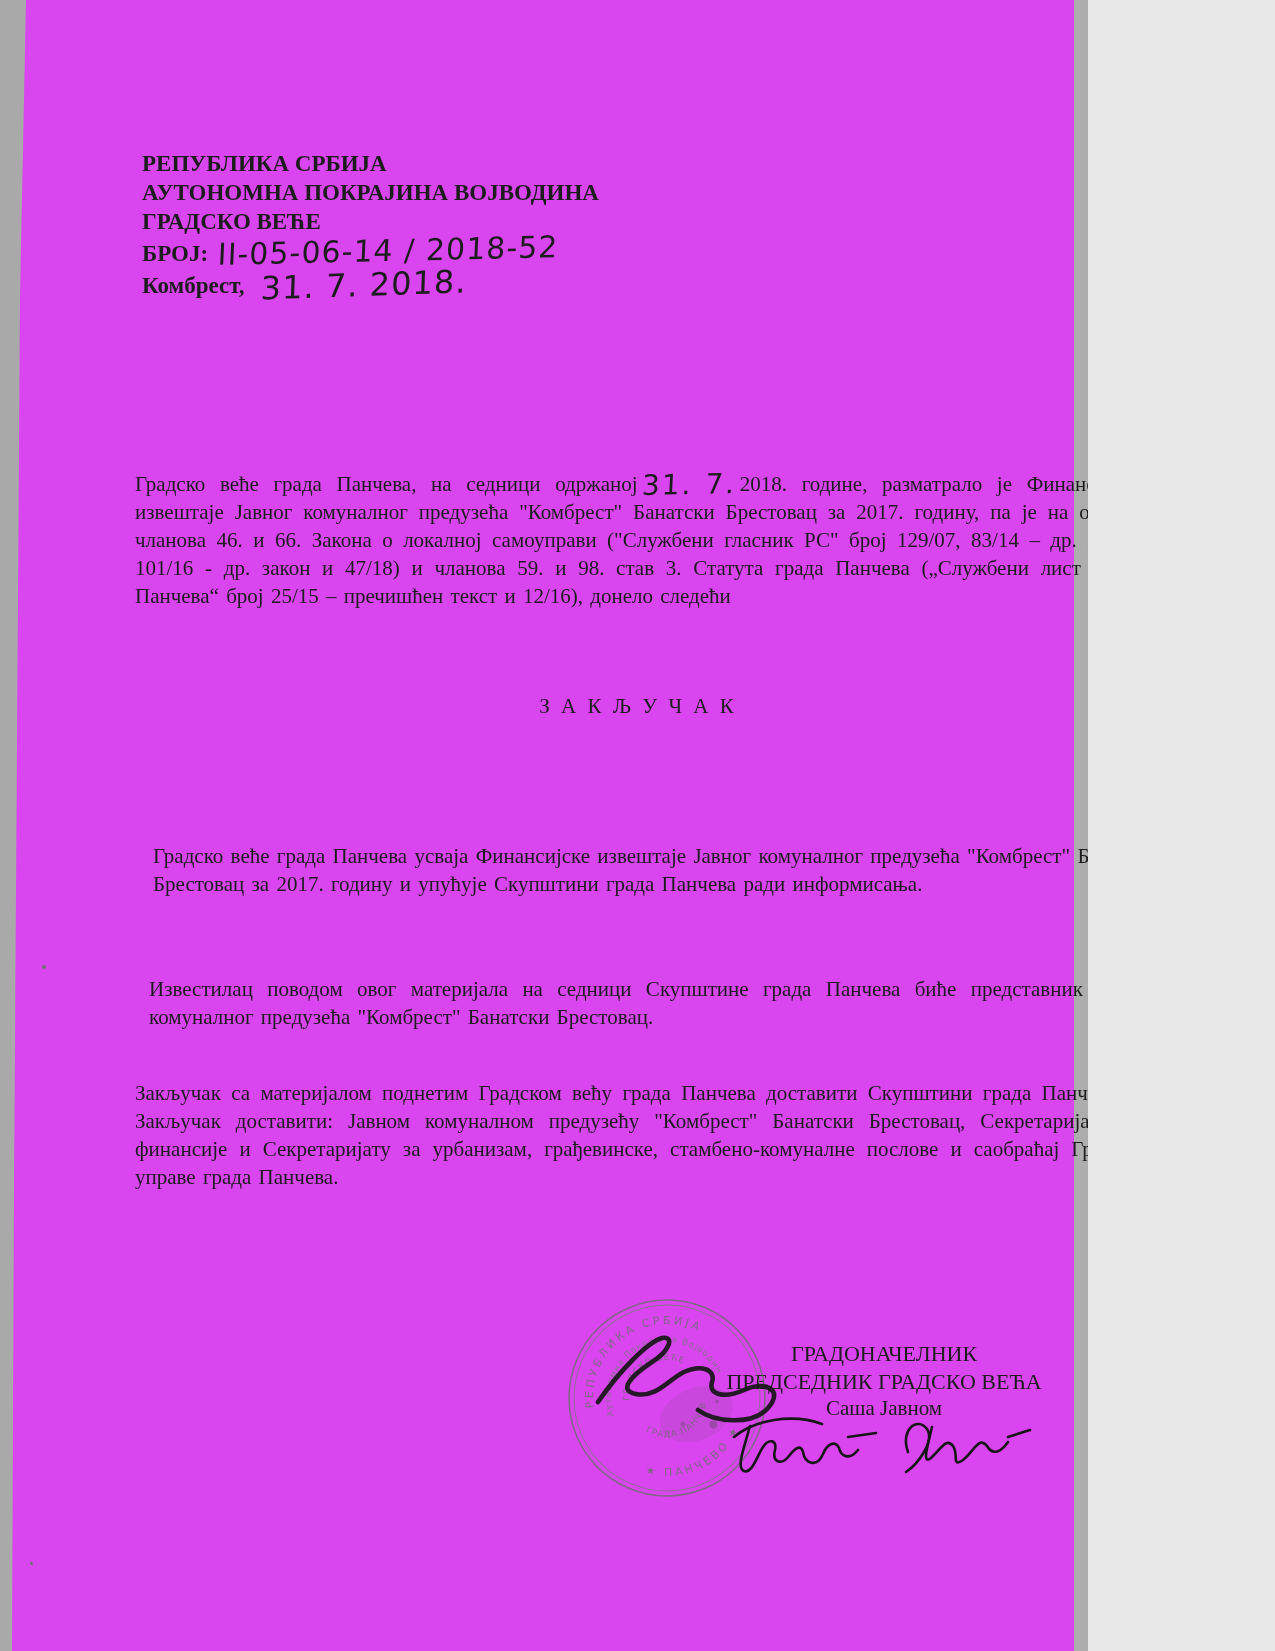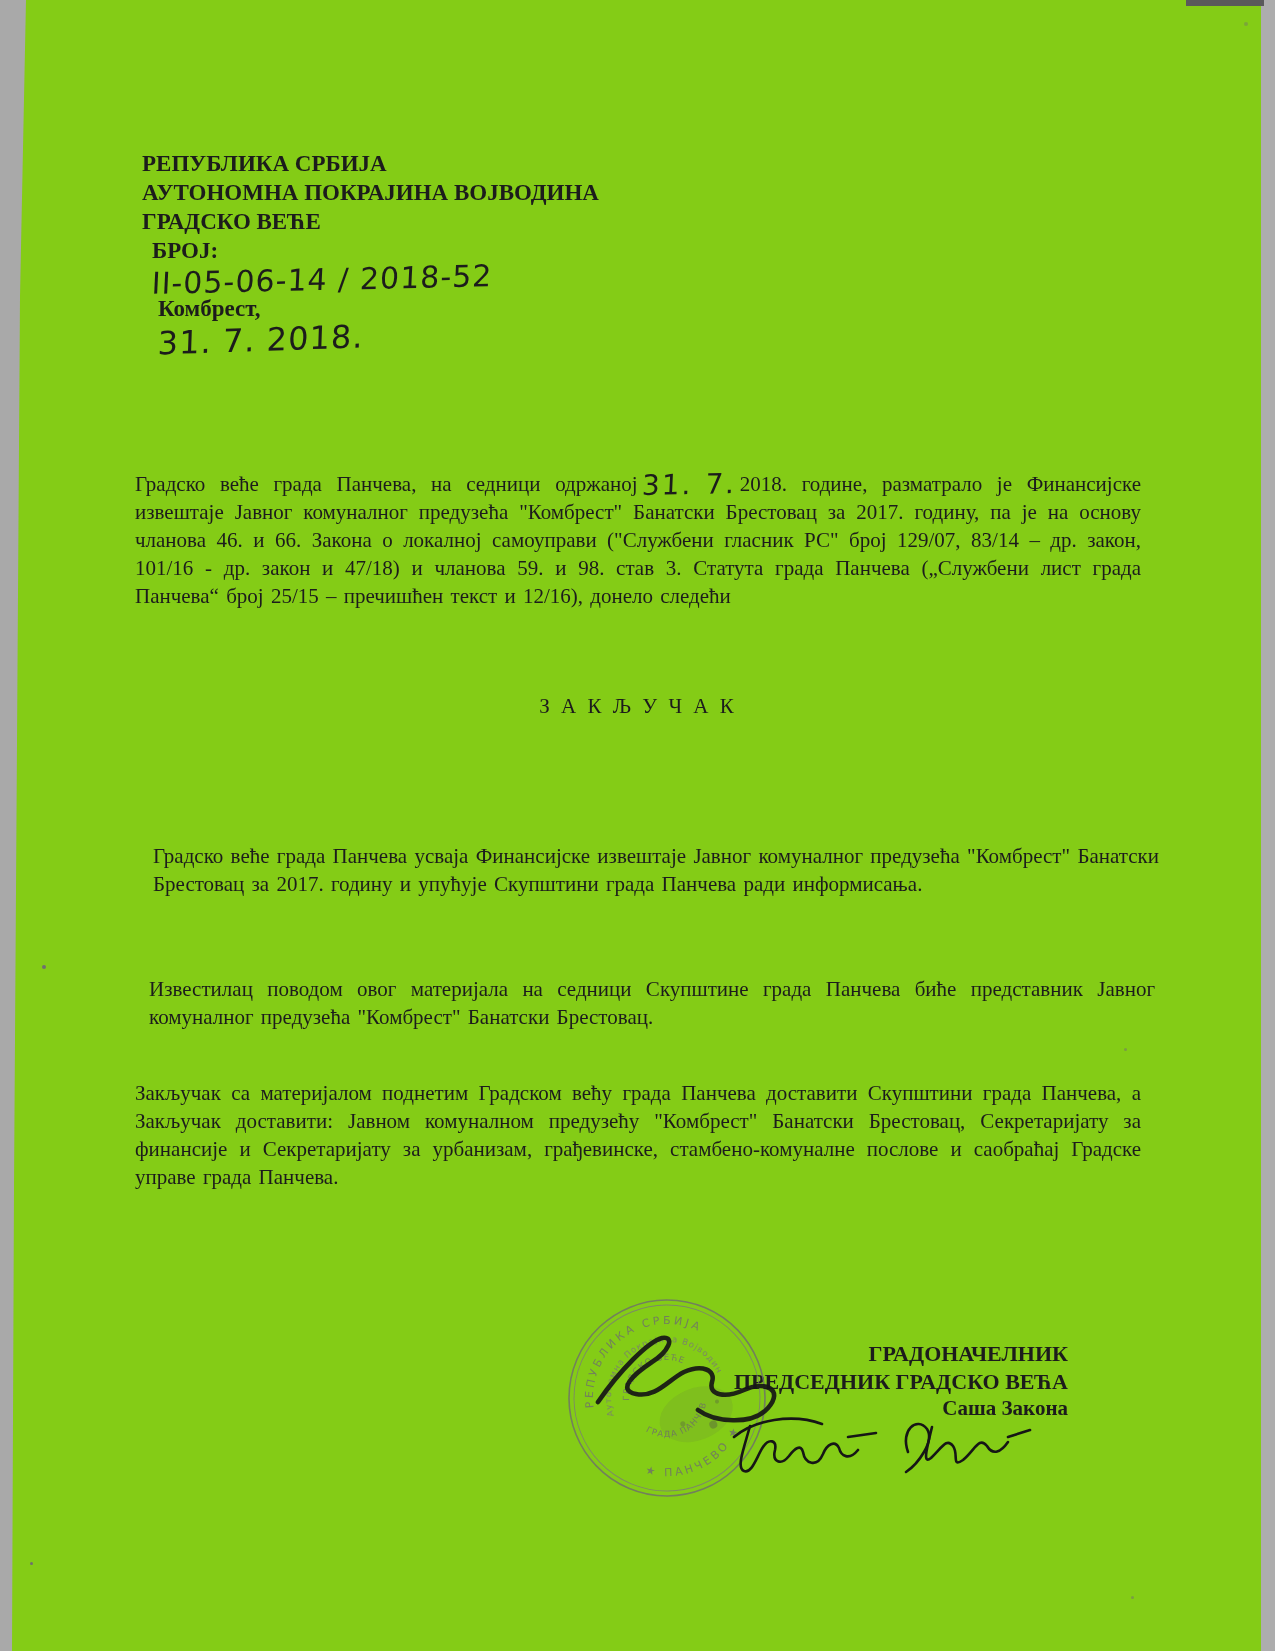--- a/index.html
+++ b/index.html
@@ -1,19 +1,19 @@
 <!DOCTYPE html>
 <html lang="sr"><head>
 <meta charset="utf-8">
 <style>
   html,body{margin:0;padding:0;background:#e8e8e8;}
   .page{
     position:relative;
-    width:1275px;height:1651px;
-    background:#84cc16;
+    width:1088px;height:1651px;
+    background:#d946ef;
     overflow:hidden;
     font-family:"Liberation Serif", serif;
     color:#1c1c1c;
   }
   
   .scan-edge-left{
     position:absolute;left:0;top:0;bottom:0;width:26px;
     background:#a9a9a9;
     clip-path:polygon(0 0,26px 0,20px 18%,17px 45%,14px 72%,12px 100%,0 100%);
   }
@@ -25,21 +25,21 @@
     position:absolute;left:1186px;top:0;width:78px;height:6px;background:#5a5a5a;
   }
   .speck{position:absolute;background:#6f6f6f;border-radius:50%;}
 
   
   .letterhead{
     position:absolute;left:142px;top:149px;
     font-weight:bold;font-size:23px;line-height:29px;
     white-space:nowrap;
   }
-  .lh-row{display:flex;align-items:baseline;flex-direction:column;}
+  .lh-row{display:flex;align-items:baseline;}
   .hand{
     font-family:"DejaVu Sans", sans-serif;
     font-weight:400;
     display:inline-block;
     transform:skewX(-4deg) rotate(-1.3deg);
     letter-spacing:1px;
   }
   .hand-number{font-size:30px;margin-left:10px;}
   .hand-date{font-size:32px;margin-left:16px;transform:skewX(-4deg) rotate(-2deg) translateY(3px);}
 
@@ -58,21 +58,21 @@
     letter-spacing:2px;margin:0 4px;
   }
   .conclusion{
     position:absolute;left:135px;top:694px;width:1006px;
     text-align:center;font-weight:normal;font-size:21px;letter-spacing:3px;
   }
 
   
   .sig-block{
     position:absolute;left:700px;top:1340px;width:368px;
-    text-align:right;font-weight:bold;line-height:27.5px;
+    text-align:center;font-weight:normal;line-height:27.5px;
   }
   .sig-title{font-size:22px;}
   .sig-name{font-size:21px;}
 
   .ink-layer{position:absolute;left:540px;top:1275px;}
 </style>
 </head>
 <body>
 
 <div class="page">
@@ -104,21 +104,21 @@
 
   <div class="conclusion">З А К Љ У Ч А К</div>
 
   <p class="bodytext p2">Градско веће града Панчева усваја Финансијске извештаје Јавног комуналног предузећа "Комбрест" Банатски Брестовац за 2017. годину и упућује Скупштини града Панчева ради информисања.</p>
   <p class="bodytext p3">Известилац поводом овог материјала на седници Скупштине града Панчева биће представник Јавног комуналног предузећа "Комбрест" Банатски Брестовац.</p>
   <p class="bodytext p4">Закључак са материјалом поднетим Градском већу града Панчева доставити Скупштини града Панчева, а Закључак доставити: Јавном комуналном предузећу "Комбрест" Банатски Брестовац, Секретаријату за финансије и Секретаријату за урбанизам, грађевинске, стамбено-комуналне послове и саобраћај Градске управе града Панчева.</p>
 
   <div class="sig-block">
     <div class="sig-title">ГРАДОНАЧЕЛНИК</div>
     <div class="sig-title">ПРЕДСЕДНИК ГРАДСКО ВЕЋА</div>
-    <div class="sig-name">Саша Закона</div>
+    <div class="sig-name">Саша Јавном</div>
   </div>
 
   <svg class="ink-layer" width="560" height="240" viewBox="540 1275 560 240">
     <defs>
       <path id="arcTop" d="M 593 1398 A 74 74 0 0 1 741 1398"></path>
       <path id="arcMid" d="M 611 1398 A 56 56 0 0 1 723 1398"></path>
       <path id="arcInnerTop" d="M 629 1398 A 38 38 0 0 1 705 1398"></path>
       <path id="arcInnerBottom" d="M 633 1418 A 40 40 0 0 0 701 1418"></path>
       <path id="arcBottom" d="M 607 1448 A 78 78 0 0 0 727 1448"></path>
     </defs>

